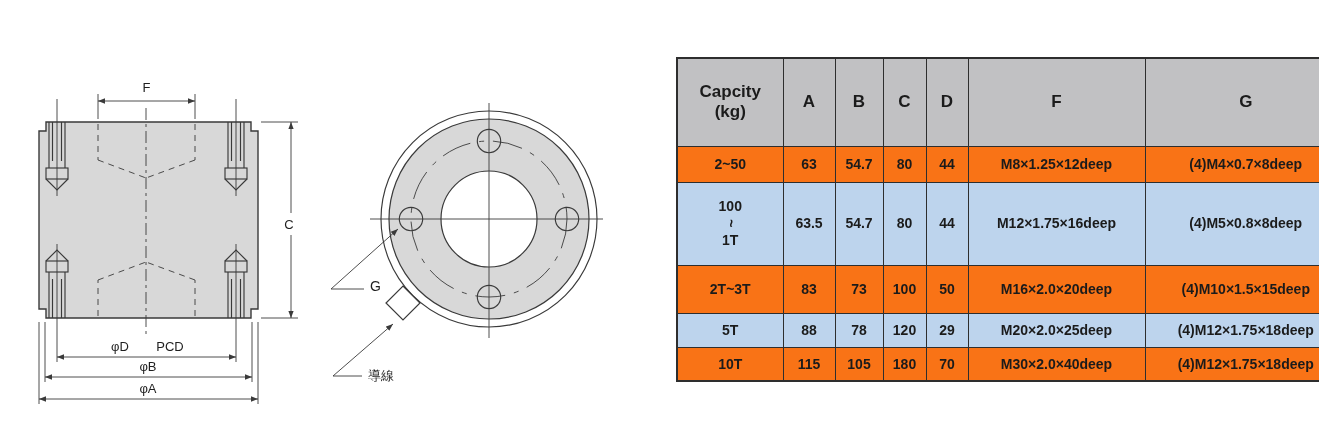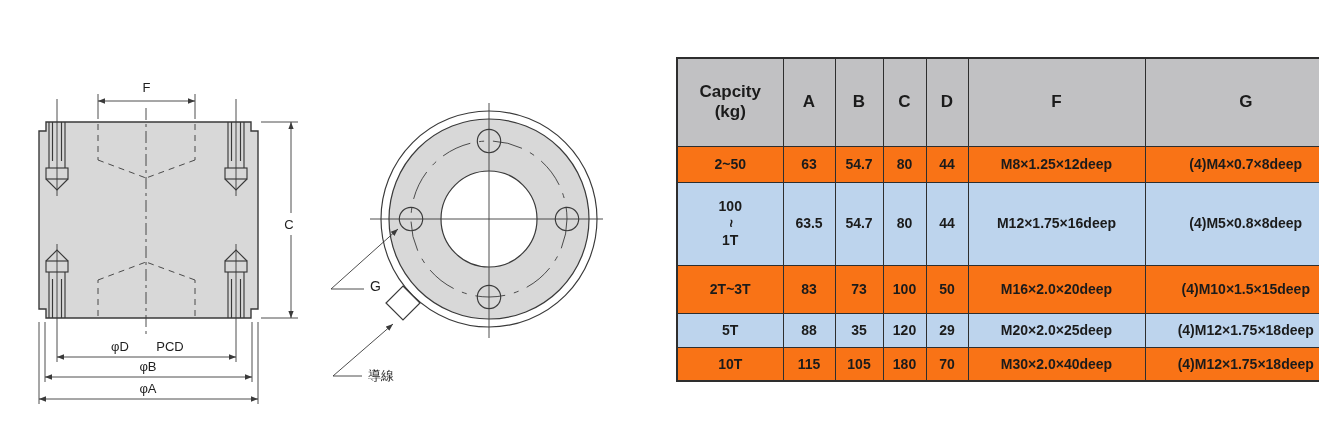--- a/index.html
+++ b/index.html
@@ -231,21 +231,21 @@
           <td>83</td>
           <td>73</td>
           <td>100</td>
           <td>50</td>
           <td>M16×2.0×20deep</td>
           <td>(4)M10×1.5×15deep</td>
         </tr>
         <tr class="hl">
           <td>5T</td>
           <td>88</td>
-          <td>35</td>
+          <td>78</td>
           <td>120</td>
           <td>29</td>
           <td>M20×2.0×25deep</td>
           <td>(4)M12×1.75×18deep</td>
         </tr>
         <tr>
           <td>10T</td>
           <td>115</td>
           <td>105</td>
           <td>180</td>

